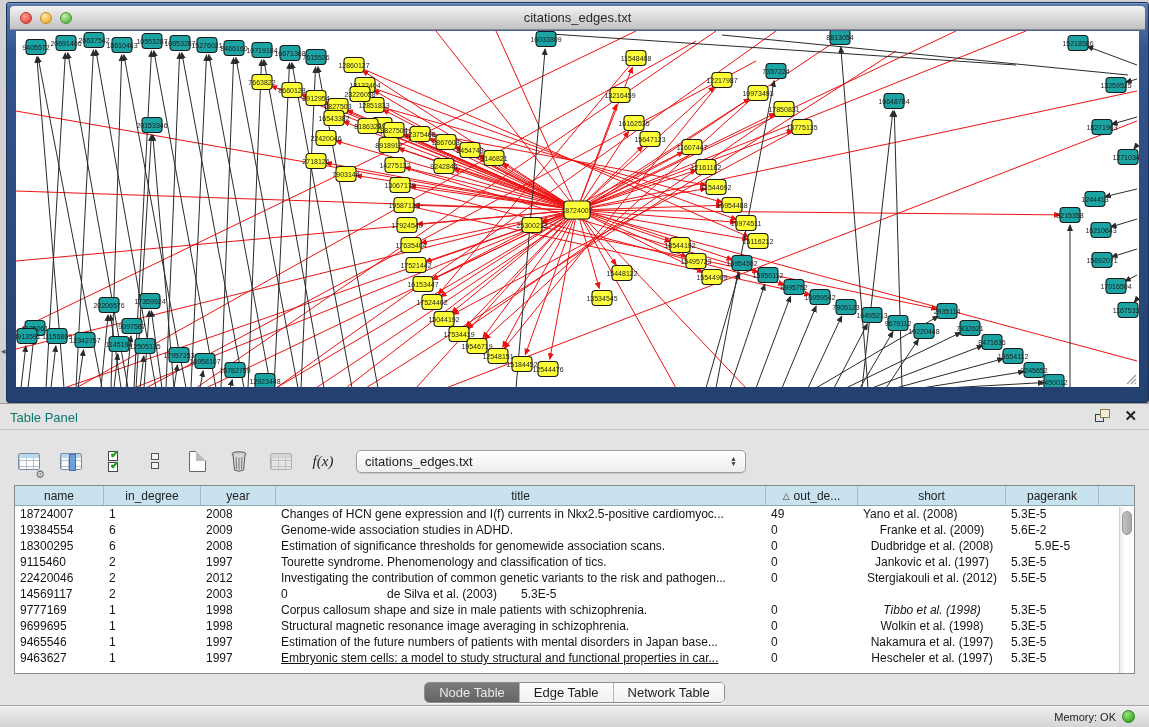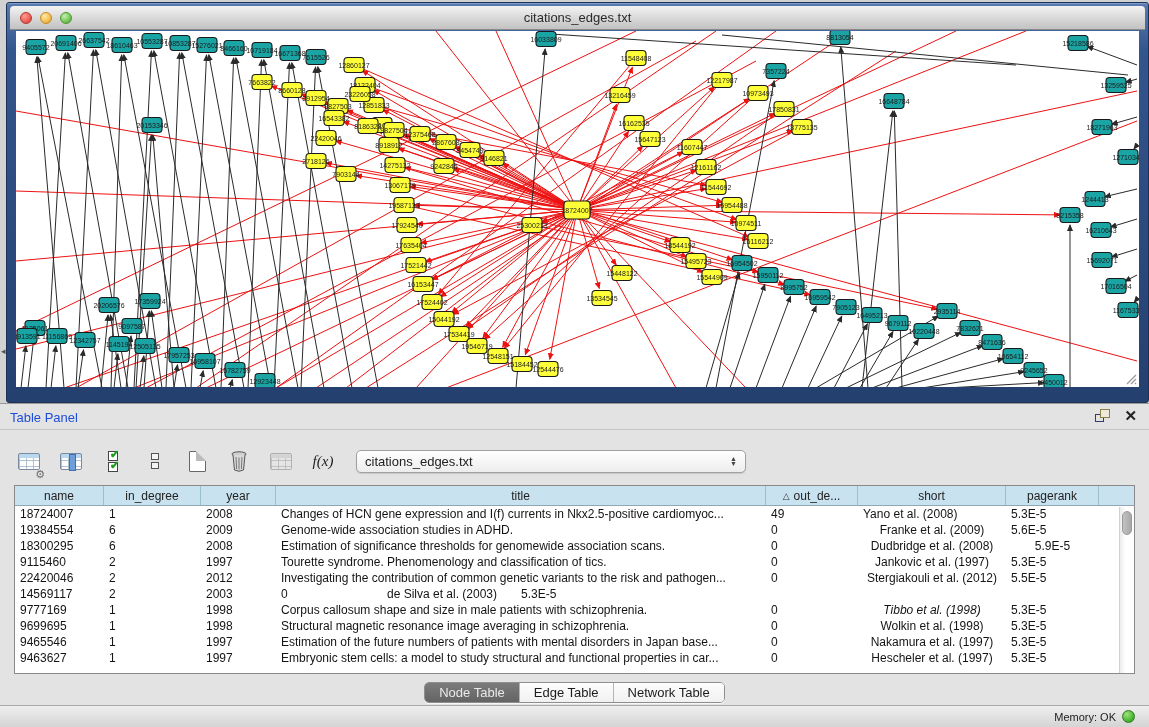--- a/index.html
+++ b/index.html
@@ -19,21 +19,21 @@
   .tl.grn   { background:radial-gradient(circle at 35% 30%, #c5f0b0, #74c558 60%, #4c9a33); border:1px solid #4d9634; }
   .win-title { position:absolute; left:0; right:0; top:4px; text-align:center; font-size:13px; color:#2b2b2b; }
   .canvas-wrap { position:absolute; left:9px; right:9px; top:28px; bottom:15px; background:#fff; overflow:hidden; }
   .canvas-wrap svg { display:block; }
   .resize-grip { position:absolute; right:2px; bottom:2px; }
   .frame-arrow { position:absolute; left:-6px; top:343px; font-size:9px; color:#555; }
 
   
   .table-panel { position:absolute; left:0; top:403px; width:1149px; height:324px; background:#e3e3e3; border-top:1px solid #9a9a9a; }
   .panel-header { position:absolute; left:0; right:0; top:0; height:26px; border-bottom:1px solid #c6c6c6; }
-  .panel-title { position:absolute; left:10px; top:6px; font-size:13px; color:#1d4ed8; }
+  .panel-title { position:absolute; left:10px; top:6px; font-size:13px; color:#0f766e; }
   .panel-btns { position:absolute; right:12px; top:5px; display:flex; gap:14px; align-items:center; }
   .float-ic { position:relative; width:15px; height:13px; }
   .float-ic .back { position:absolute; left:0; bottom:0; width:9px; height:8px; border:1px solid #2c3e6b; background:#e3e3e3; }
   .float-ic .front { position:absolute; right:0; top:0; width:10px; height:9px; border:1px solid #8a8145; background:#efeadb; }
   .close-ic { font-size:15px; font-weight:bold; color:#222; line-height:13px; }
 
   .toolbar { position:absolute; left:14px; top:40px; height:34px; display:flex; align-items:center; gap:12px; }
   .tool-btn { display:inline-flex; align-items:center; justify-content:center; width:30px; height:30px; position:relative; }
   .mini-table { width:22px; height:17px; border:1px solid #7a8aa0; border-radius:2px; position:relative;
     background:
@@ -791,21 +791,21 @@
           <div class="td" style="width: 148px; ">Yano et al. (2008)</div>
           <div class="td" style="width: 93px; text-align: left;">5.3E-5</div>
         </div>
         <div class="trow">
           <div class="td" style="width: 89px; text-align: left;">19384554</div>
           <div class="td" style="width: 97px; text-align: left;">6</div>
           <div class="td" style="width: 75px; text-align: left;">2009</div>
           <div class="td" style="width: 490px; text-align: left;">Genome-wide association studies in ADHD.</div>
           <div class="td" style="width: 92px; text-align: left;">0</div>
           <div class="td" style="width: 148px; text-align: center;">Franke et al. (2009)</div>
-          <div class="td" style="width: 93px; text-align: left;">5.6E-5</div>
+          <div class="td" style="width: 93px; text-align: left;">5.6E-2</div>
         </div>
         <div class="trow">
           <div class="td" style="width: 89px; text-align: left;">18300295</div>
           <div class="td" style="width: 97px; text-align: left;">6</div>
           <div class="td" style="width: 75px; text-align: left;">2008</div>
           <div class="td" style="width: 490px; text-align: left;">Estimation of significance thresholds for genomewide association scans.</div>
           <div class="td" style="width: 92px; text-align: left;">0</div>
           <div class="td" style="width: 148px; text-align: center;">Dudbridge et al. (2008)</div>
           <div class="td" style="width: 93px; text-align: center;">5.9E-5</div>
         </div>
@@ -859,21 +859,21 @@
           <div class="td" style="width: 75px; text-align: left;">1997</div>
           <div class="td" style="width: 490px; text-align: left;">Estimation of the future numbers of patients with mental disorders in Japan base...</div>
           <div class="td" style="width: 92px; text-align: left;">0</div>
           <div class="td" style="width: 148px; text-align: center;">Nakamura et al. (1997)</div>
           <div class="td" style="width: 93px; text-align: left;">5.3E-5</div>
         </div>
         <div class="trow">
           <div class="td" style="width: 89px; text-align: left;">9463627</div>
           <div class="td" style="width: 97px; text-align: left;">1</div>
           <div class="td" style="width: 75px; text-align: left;">1997</div>
-          <div class="td" style="width: 490px; text-align: left;">Embryonic stem cells: a model to study structural and functional properties in car...</div>
+          <div class="td" style="width: 490px; text-align: left; text-decoration: underline;">Embryonic stem cells: a model to study structural and functional properties in car...</div>
           <div class="td" style="width: 92px; text-align: left;">0</div>
           <div class="td" style="width: 148px; text-align: center;">Hescheler et al. (1997)</div>
           <div class="td" style="width: 93px; text-align: left;">5.3E-5</div>
         </div>
       </div>
     <div class="vscroll">
         <div class="vthumb"></div>
       </div>
   </div>
 

